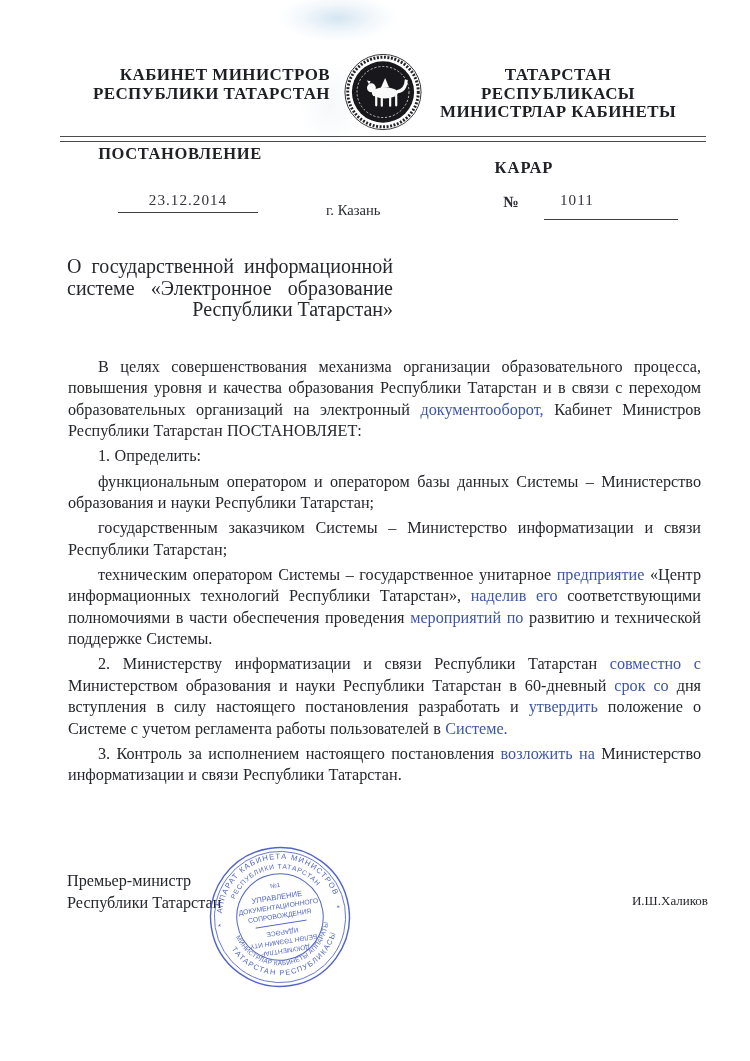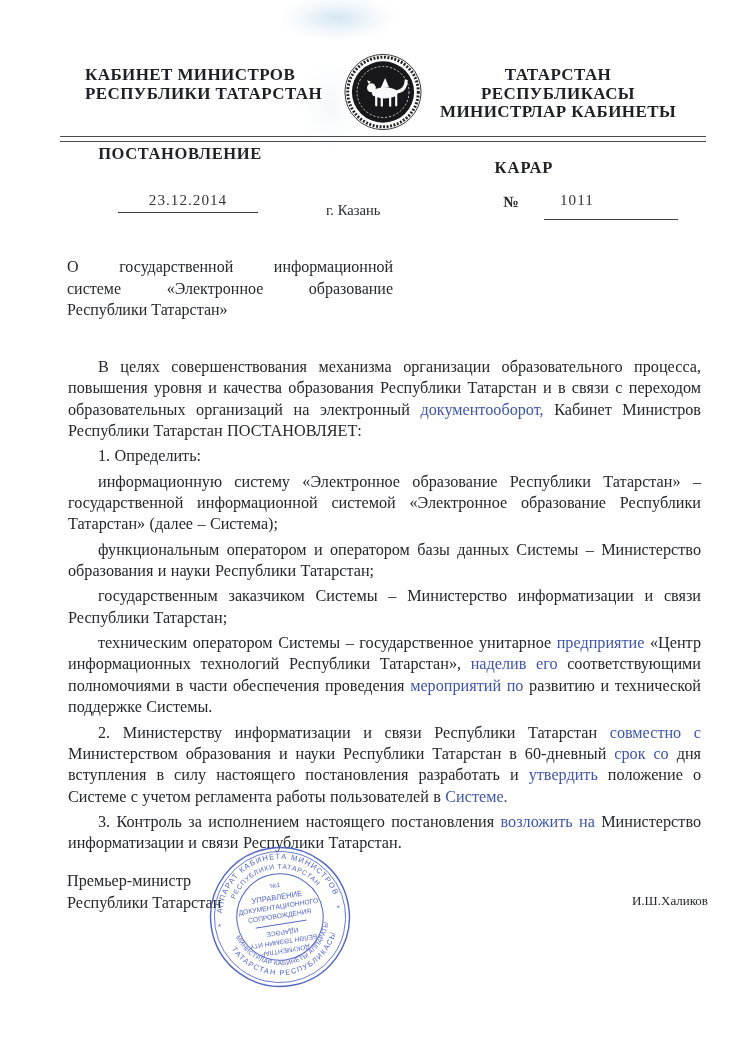--- a/index.html
+++ b/index.html
@@ -19,21 +19,21 @@
     background:radial-gradient(closest-side, rgba(170,205,228,.5), rgba(190,215,235,.18) 60%, transparent);
     border-radius:50%;
   }
   .smudge2{
     left:300px;top:60px;width:60px;height:90px;
     background:radial-gradient(closest-side, rgba(200,215,225,.18), transparent);
     border-radius:50%;
   }
 
   
-  .hdr-left{left:85px;top:66px;width:245px;text-align:left;
+  .hdr-left{left:85px;top:66px;width:245px;text-align:right;
     font-weight:bold;font-size:17px;line-height:18.5px;letter-spacing:.4px;color:#1d1f24;}
   .hdr-right{left:430px;top:66px;width:256px;text-align:center;
     font-weight:bold;font-size:17px;line-height:18.5px;letter-spacing:.4px;color:#1d1f24;}
   .emblem{left:344px;top:53px;width:78px;height:78px;}
 
   .rule{left:60px;top:136px;width:646px;height:3.6px;
     border-top:1.7px solid #4b4b50;border-bottom:1.7px solid #4b4b50;}
 
   
   .doctype-left{left:60px;top:144px;width:240px;text-align:center;
@@ -45,23 +45,23 @@
   .date-field{left:118px;top:191px;width:140px;text-align:center;
     font-size:15.2px;letter-spacing:1px;color:#33353b;
     border-bottom:1.4px solid #3c3e44;padding-bottom:3px;}
   .place{left:326px;top:202px;width:72px;text-align:left;font-size:14.6px;color:#2b2d33;}
   .num-sign{left:503px;top:193px;font-weight:bold;font-size:15.5px;color:#2b2d33;}
   .num-field{left:544px;top:191px;width:118px;text-align:left;padding-left:16px;
     font-size:15.2px;letter-spacing:1px;color:#33353b;
     border-bottom:1.4px solid #3c3e44;padding-bottom:10px;}
 
   
-  .subject{left:67px;top:256px;width:326px;font-size:16px;line-height:21.5px;color:#26282e;}
+  .subject{left:67px;top:256px;width:326px;font-size:20px;line-height:21.5px;color:#26282e;}
   .subject .jline{text-align:justify;text-align-last:justify;}
-  .subject .lline{text-align:left;}
+  .subject .lline{text-align:right;}
 
   
   .body-text{left:64px;top:353px;width:641px;font-size:16.2px;line-height:21.35px;
     text-align:justify;word-spacing:.35px;color:#25272c;}
   .body-text p{margin:4px;text-indent:30px;}
   .tint{color:#3e56a8;}
 
   
   .sig{left:67px;top:871px;font-size:16.2px;line-height:21.5px;color:#25272c;}
   .sig-name{right:42px;top:893px;font-size:13px;color:#25272c;}
@@ -118,21 +118,20 @@
 
 <div class="abs subject">
   <div class="jline">О государственной информационной</div>
   <div class="jline">системе «Электронное образование</div>
   <div class="lline">Республики Татарстан»</div>
 </div>
 
 <div class="abs body-text">
     <p><span>В целях совершенствования механизма организации образовательного процесса, повышения уровня и качества образования Республики Татарстан и в связи с переходом образовательных организаций на электронный </span><span class="tint">документооборот,</span><span> Кабинет Министров Республики Татарстан ПОСТАНОВЛЯЕТ:</span></p>
     <p><span>1. Определить:</span></p>
-    <p><span>информационную систему «Электронное образование Республики Татарстан» – государственной информационной системой «Электронное образование Республики Татарстан» (далее – Система);</span></p>
     <p><span>функциональным оператором и оператором базы данных Системы – Министерство образования и науки Республики Татарстан;</span></p>
     <p><span>государственным заказчиком Системы – Министерство информатизации и связи Республики Татарстан;</span></p>
     <p><span>техническим оператором Системы – государственное унитарное </span><span class="tint">предприятие</span><span> «Центр информационных технологий Республики Татарстан», </span><span class="tint">наделив его</span><span> соответствующими полномочиями в части обеспечения проведения </span><span class="tint">мероприятий по</span><span> развитию и технической поддержке Системы.</span></p>
     <p><span>2. Министерству информатизации и связи Республики Татарстан </span><span class="tint">совместно с</span><span> Министерством образования и науки Республики Татарстан в 60-дневный </span><span class="tint">срок со</span><span> дня вступления в силу настоящего постановления разработать и </span><span class="tint">утвердить</span><span> положение о Системе с учетом регламента работы пользователей в </span><span class="tint">Системе.</span></p>
     <p><span>3. Контроль за исполнением настоящего постановления </span><span class="tint">возложить на</span><span> Министерство информатизации и связи Республики Татарстан.</span></p>
   </div>
 
 <div class="abs sig">
   <div>Премьер-министр</div>
   <div>Республики Татарстан</div>

